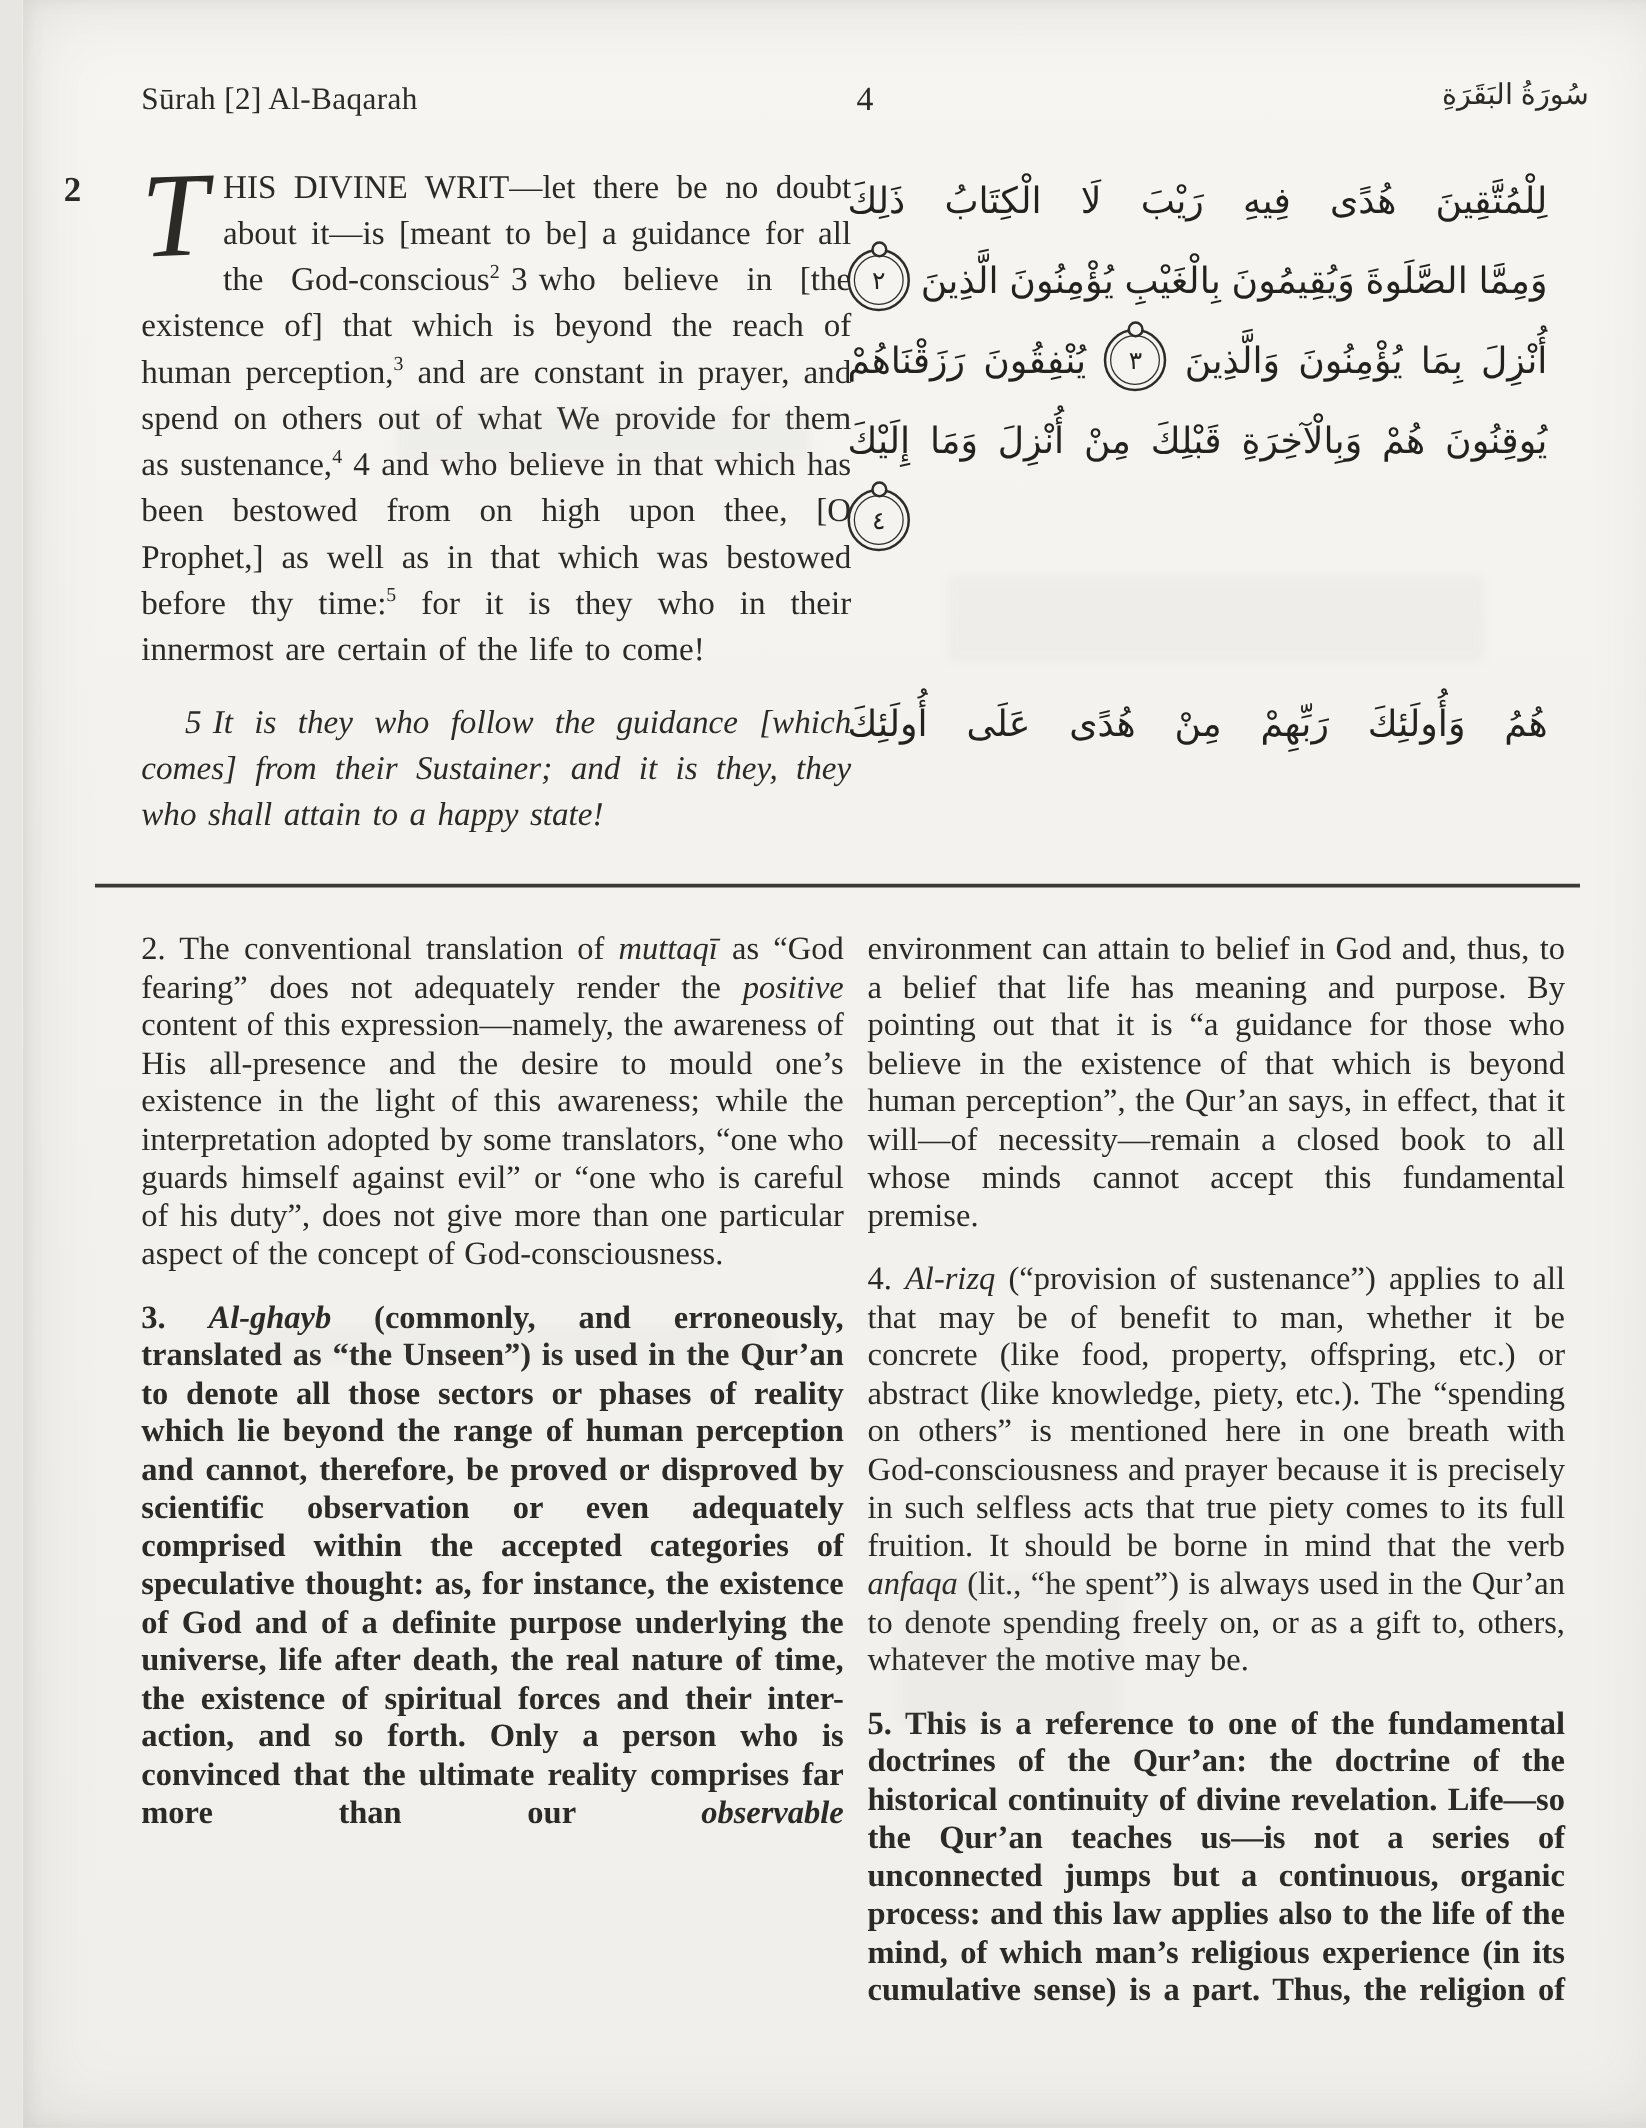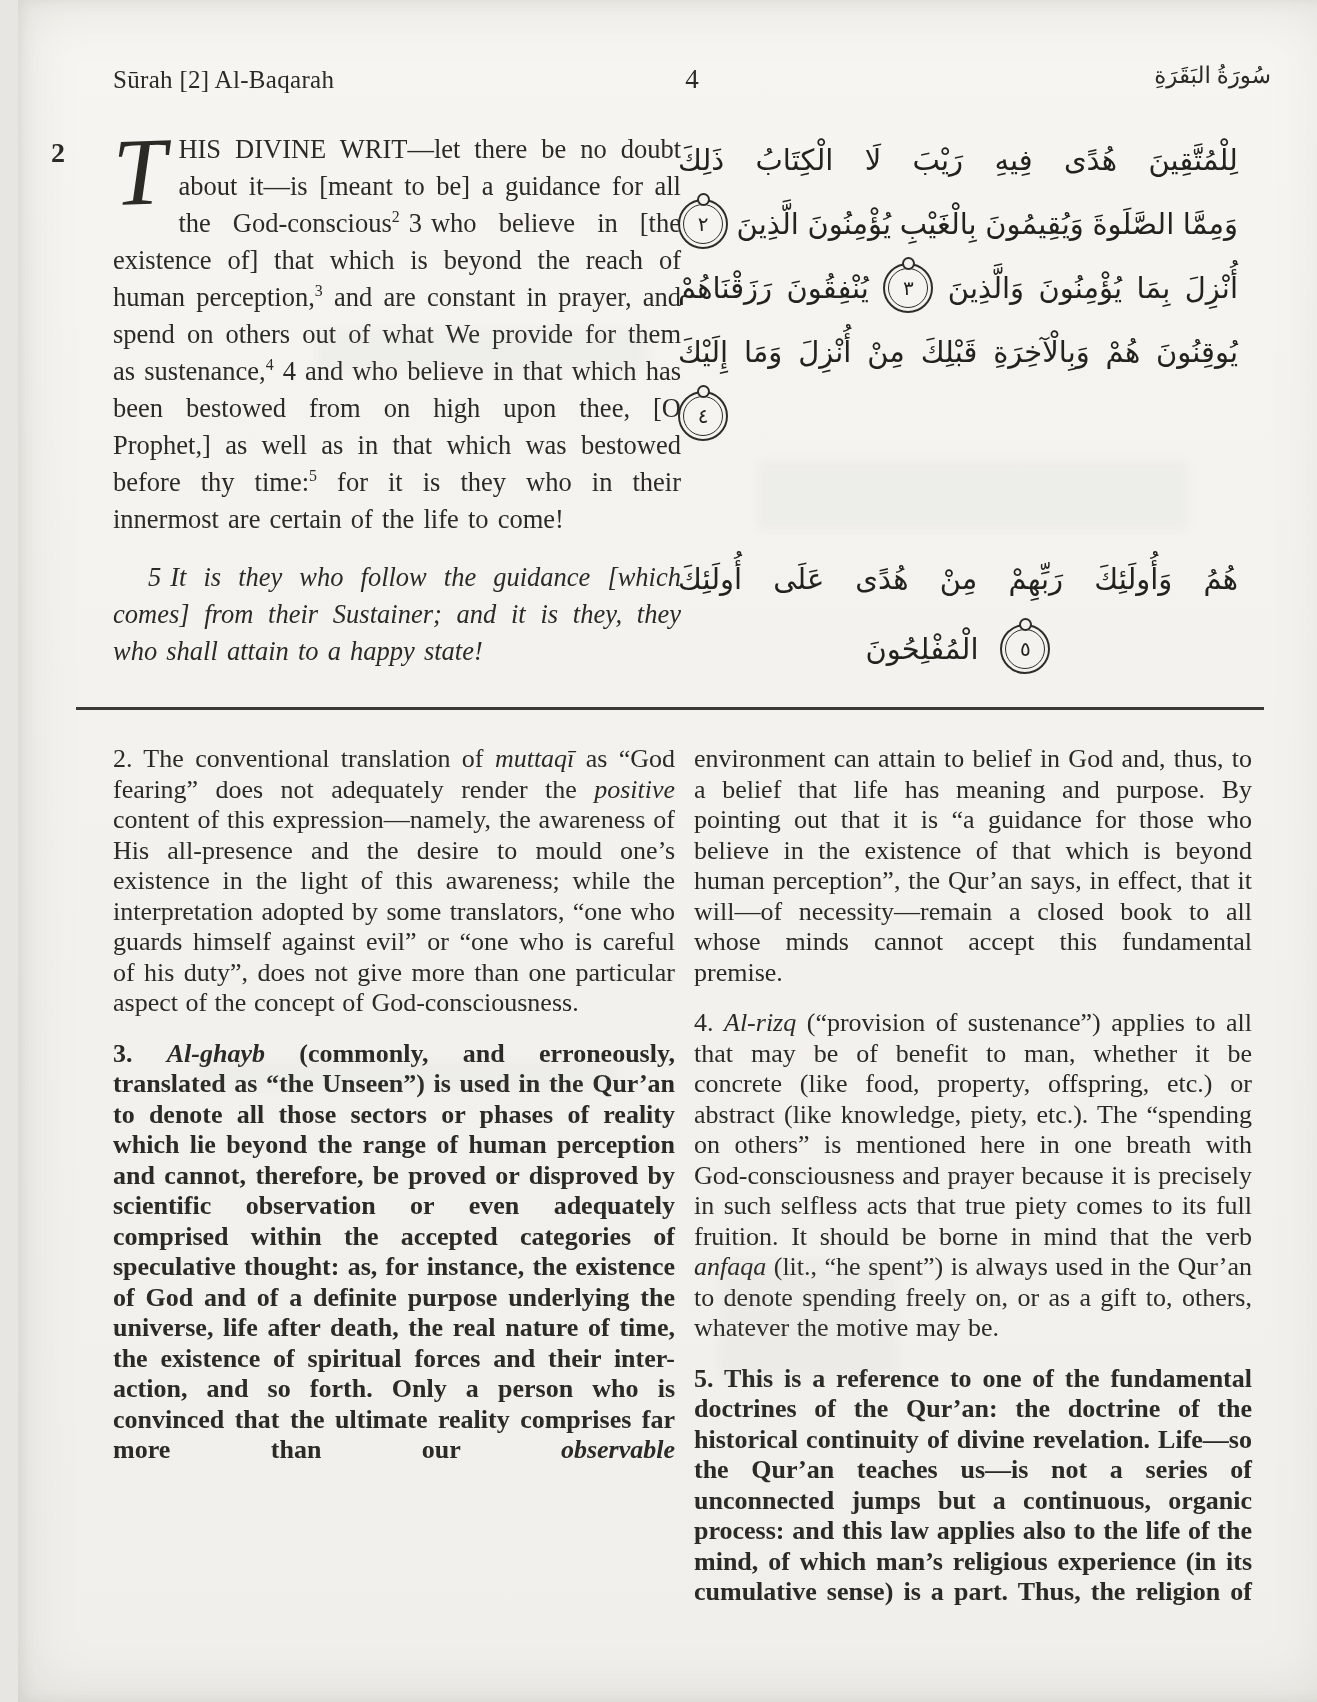--- a/index.html
+++ b/index.html
@@ -6,21 +6,21 @@
   .page{
     position:relative;width:1317px;height:1702px;overflow:hidden;
     background:linear-gradient(180deg,#f6f5f1 0%,#f3f2ee 40%,#f0efeb 100%);
     box-shadow:inset 0 0 60px rgba(120,115,105,.18), inset 4px 0 14px rgba(100,95,85,.10);
     font-family:"Liberation Serif","DejaVu Serif",serif;color:#2c2a25;margin-left:18px;
   }
   
   .header{position:absolute;top:62px;left:95px;right:64px;height:34px;}
   .hdr-left{position:absolute;left:0;top:4px;font-size:25px;letter-spacing:.3px;}
   .hdr-page{position:absolute;left:0;right:0;text-align:center;top:2px;font-size:27px;}
-  .hdr-right{position:absolute;right:0;top:0;font-size:23px;font-family:Liberation Serif, serif;direction:rtl;}
+  .hdr-right{position:absolute;right:0;top:0;font-size:23px;font-family:Liberation Sans, sans-serif;direction:rtl;}
   
   .margin-verse{position:absolute;left:33px;top:137px;font-size:28px;font-weight:bold;}
   
   .col-en{position:absolute;left:95px;top:131px;width:568px;font-size:26.5px;line-height:37px;
           text-align:justify;word-spacing:2.5px;}
   .col-en p{margin:0;}
   .dropcap{float:left;font-style:italic;font-size:96px;line-height:70px;
            padding:6px 12px 0 0;transform:rotate(-2deg);font-family:"Liberation Serif",serif;}
   .p2{margin-top:21px !important;text-indent:26px;font-style:italic;}
   sup{font-size:.60em;line-height:0;vertical-align:super;letter-spacing:0;}
@@ -121,24 +121,20 @@
     <div class="ar-block2">
         <div class="ar-line">
           <span class="arw">أُولَئِكَ</span>
           <span class="arw">عَلَى</span>
           <span class="arw">هُدًى</span>
           <span class="arw">مِنْ</span>
           <span class="arw">رَبِّهِمْ</span>
           <span class="arw">وَأُولَئِكَ</span>
           <span class="arw">هُمُ</span>
         </div>
-        <div class="ar-line center">
-          <span class="arw">الْمُفْلِحُونَ</span>
-          <span class="vmark">٥</span>
-        </div>
       </div>
   </div>
 
   <div class="rule"></div>
 
   <div class="fncol left">
     <p>2. The conventional translation of <em>muttaqī</em> as “God fearing” does not adequately render the <em>positive</em> content of this expression—namely, the awareness of His all-presence and the desire to mould one’s existence in the light of this awareness; while the interpretation adopted by some translators, “one who guards himself against evil” or “one who is careful of his duty”, does not give more than one particular aspect of the concept of God-consciousness.</p>
     <p class="runon">3. <em>Al-ghayb</em> (commonly, and erroneously, translated as “the Unseen”) is used in the Qur’an to denote all those sectors or phases of reality which lie beyond the range of human perception and cannot, therefore, be proved or disproved by scientific observation or even adequately comprised within the accepted categories of speculative thought: as, for instance, the existence of God and of a definite purpose underlying the universe, life after death, the real nature of time, the existence of spiritual forces and their inter-action, and so forth. Only a person who is convinced that the ultimate reality comprises far more than our <em>observable</em></p>
   </div>
 

